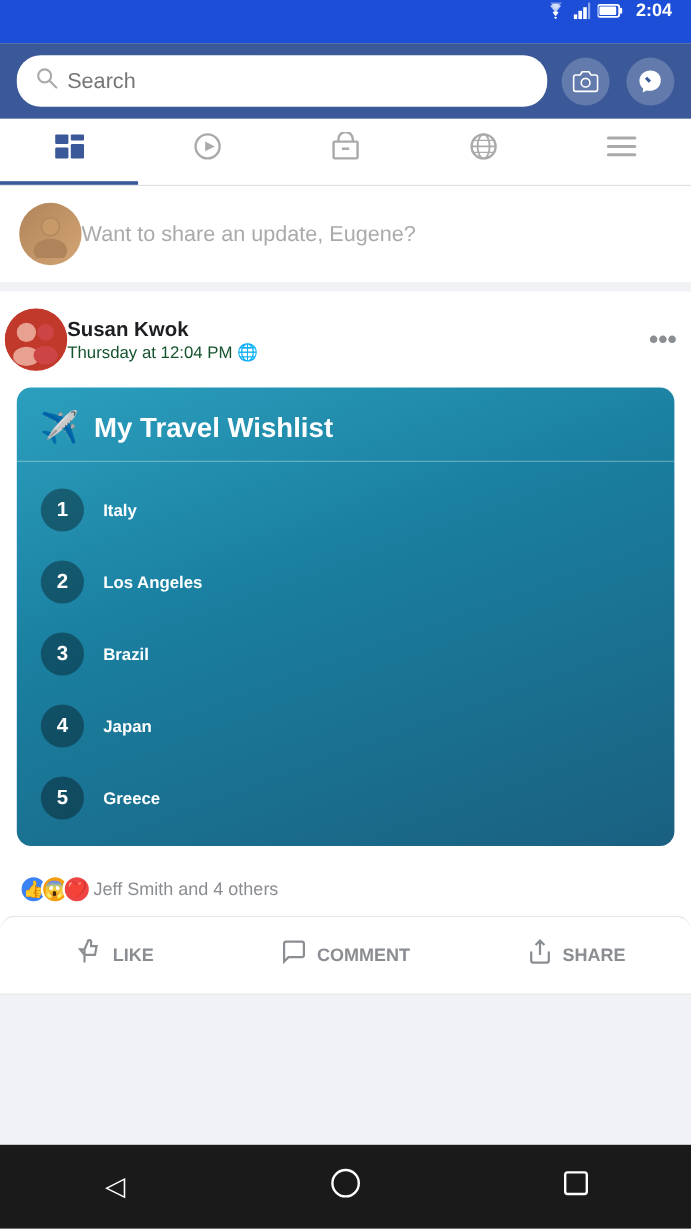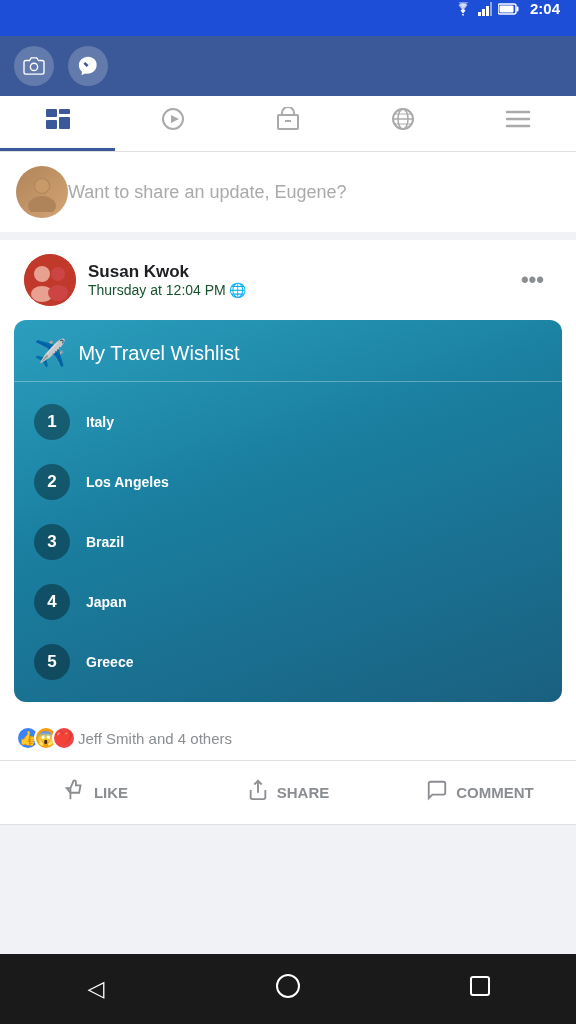--- a/index.html
+++ b/index.html
@@ -124,22 +124,22 @@
     }
 
     
     .post-card {
       background: #fff;
       border-bottom: 1px solid #e0e0e0;
     }
     .post-header {
       display: flex;
       align-items: center;
-      padding: 14px 24px;
-      gap: 12px;
+      padding: 14px 4px;
+      gap: 0;
     }
     .post-avatar {
       width: 52px;
       height: 52px;
       border-radius: 50%;
       background: #c44;
       flex-shrink: 0;
       overflow: hidden;
       display: flex;
       align-items: center;
@@ -177,22 +177,22 @@
     }
     .wishlist-header {
       display: flex;
       align-items: center;
       gap: 12px;
       padding: 18px 20px 12px 20px;
       border-bottom: 1px solid rgba(255,255,255,0.3);
     }
     .wishlist-title {
       color: white;
-      font-size: 20px;
-      font-weight: 400;
+      font-size: 23px;
+      font-weight: 700;
     }
     .wishlist-emoji {
       font-size: 26px;
     }
     .wishlist-items {
       padding: 10px 0;
     }
     .wishlist-item {
       display: flex;
       align-items: center;
@@ -244,20 +244,21 @@
       margin-left: 0;
       color: #8a8d91;
       font-size: 15px;
     }
 
     
     .action-buttons {
       display: flex;
       border-top: 1px solid #e0e0e0;
       padding: 6px 0;
+      border-radius: 13px;
     }
     .action-btn {
       flex: 1;
       display: flex;
       align-items: center;
       justify-content: center;
       gap: 8px;
       padding: 12px 0;
       color: #8a8d91;
       font-size: 15px;
@@ -336,20 +337,29 @@
     <svg width="22" height="12" viewBox="0 0 22 12" fill="white">
       <rect x="0" y="1" width="18" height="10" rx="2" stroke="white" stroke-width="1.5" fill="none"></rect>
       <rect x="18.5" y="3.5" width="2" height="5" rx="1" fill="white"></rect>
       <rect x="1.5" y="2.5" width="14" height="7" rx="1" fill="white"></rect>
     </svg>
     <span class="status-time">2:04</span>
   </div>
 </div>
 
 <div class="search-bar">
+  <div class="search-input-wrapper">
+    <span class="search-icon-wrap">
+      <svg width="18" height="18" viewBox="0 0 20 20" fill="#aaa">
+        <circle cx="8" cy="8" r="6" stroke="#aaa" stroke-width="2" fill="none"></circle>
+        <line x1="13" y1="13" x2="19" y2="19" stroke="#aaa" stroke-width="2" stroke-linecap="round"></line>
+      </svg>
+    </span>
+    <input type="text" readonly="" placeholder="Search" style="">
+  </div>
   <div class="header-icons">
     <div class="header-icon">
       <svg width="22" height="20" viewBox="0 0 24 22" fill="white">
         <path d="M9 2L7 5H3a2 2 0 00-2 2v11a2 2 0 002 2h18a2 2 0 002-2V7a2 2 0 00-2-2h-4l-2-3H9z" stroke="white" stroke-width="1.5" fill="none"></path>
         <circle cx="12" cy="12" r="4" stroke="white" stroke-width="1.5" fill="none"></circle>
       </svg>
     </div>
     <div class="header-icon">
       <svg width="22" height="22" viewBox="0 0 24 24" fill="white">
         <path d="M12 2C6.48 2 2 6.1 2 11.2c0 2.8 1.3 5.3 3.4 7l-.4 3.8 3.7-1.9c.9.2 1.8.3 2.7.3 5.52 0 10-4.1 10-9.2C22 6.1 17.52 2 12 2z" fill="white"></path>
@@ -490,39 +500,39 @@
   </div>
 
   <div class="action-buttons">
     <div class="action-btn">
       <span class="action-btn-icon">
         <svg width="22" height="22" viewBox="0 0 24 24" fill="none" stroke="#8a8d91" stroke-width="2">
           <path d="M7 22V10M3 10h4l3-7a1.5 1.5 0 013 0v4h5l-1.5 8H7z"></path>
         </svg>
       </span>
       <span>LIKE</span>
+    </div>
+    <div class="action-btn">
+      <span class="action-btn-icon">
+        <svg width="22" height="22" viewBox="0 0 24 24" fill="none" stroke="#8a8d91" stroke-width="2">
+          <path d="M21 15a2 2 0 01-2 2H7l-4 4V5a2 2 0 012-2h14a2 2 0 012 2z"></path>
+        </svg>
+      </span>
+      <span>COMMENT</span>
     </div>
     <div class="action-btn">
       <span class="action-btn-icon">
         <svg width="22" height="22" viewBox="0 0 24 24" fill="none" stroke="#8a8d91" stroke-width="2">
           <path d="M4 12v8a2 2 0 002 2h12a2 2 0 002-2v-8"></path>
           <polyline points="16 6 12 2 8 6"></polyline>
           <line x1="12" y1="2" x2="12" y2="15"></line>
         </svg>
       </span>
       <span>SHARE</span>
     </div>
-    <div class="action-btn">
-      <span class="action-btn-icon">
-        <svg width="22" height="22" viewBox="0 0 24 24" fill="none" stroke="#8a8d91" stroke-width="2">
-          <path d="M21 15a2 2 0 01-2 2H7l-4 4V5a2 2 0 012-2h14a2 2 0 012 2z"></path>
-        </svg>
-      </span>
-      <span>COMMENT</span>
-    </div>
   </div>
 </div>
 
 <div style="flex:1; background:#f0f2f5;"></div>
 
 <div class="bottom-nav">
   <div class="bottom-nav-btn">
     <span class="bottom-nav-icon">◁</span>
   </div>
   <div class="bottom-nav-btn">

